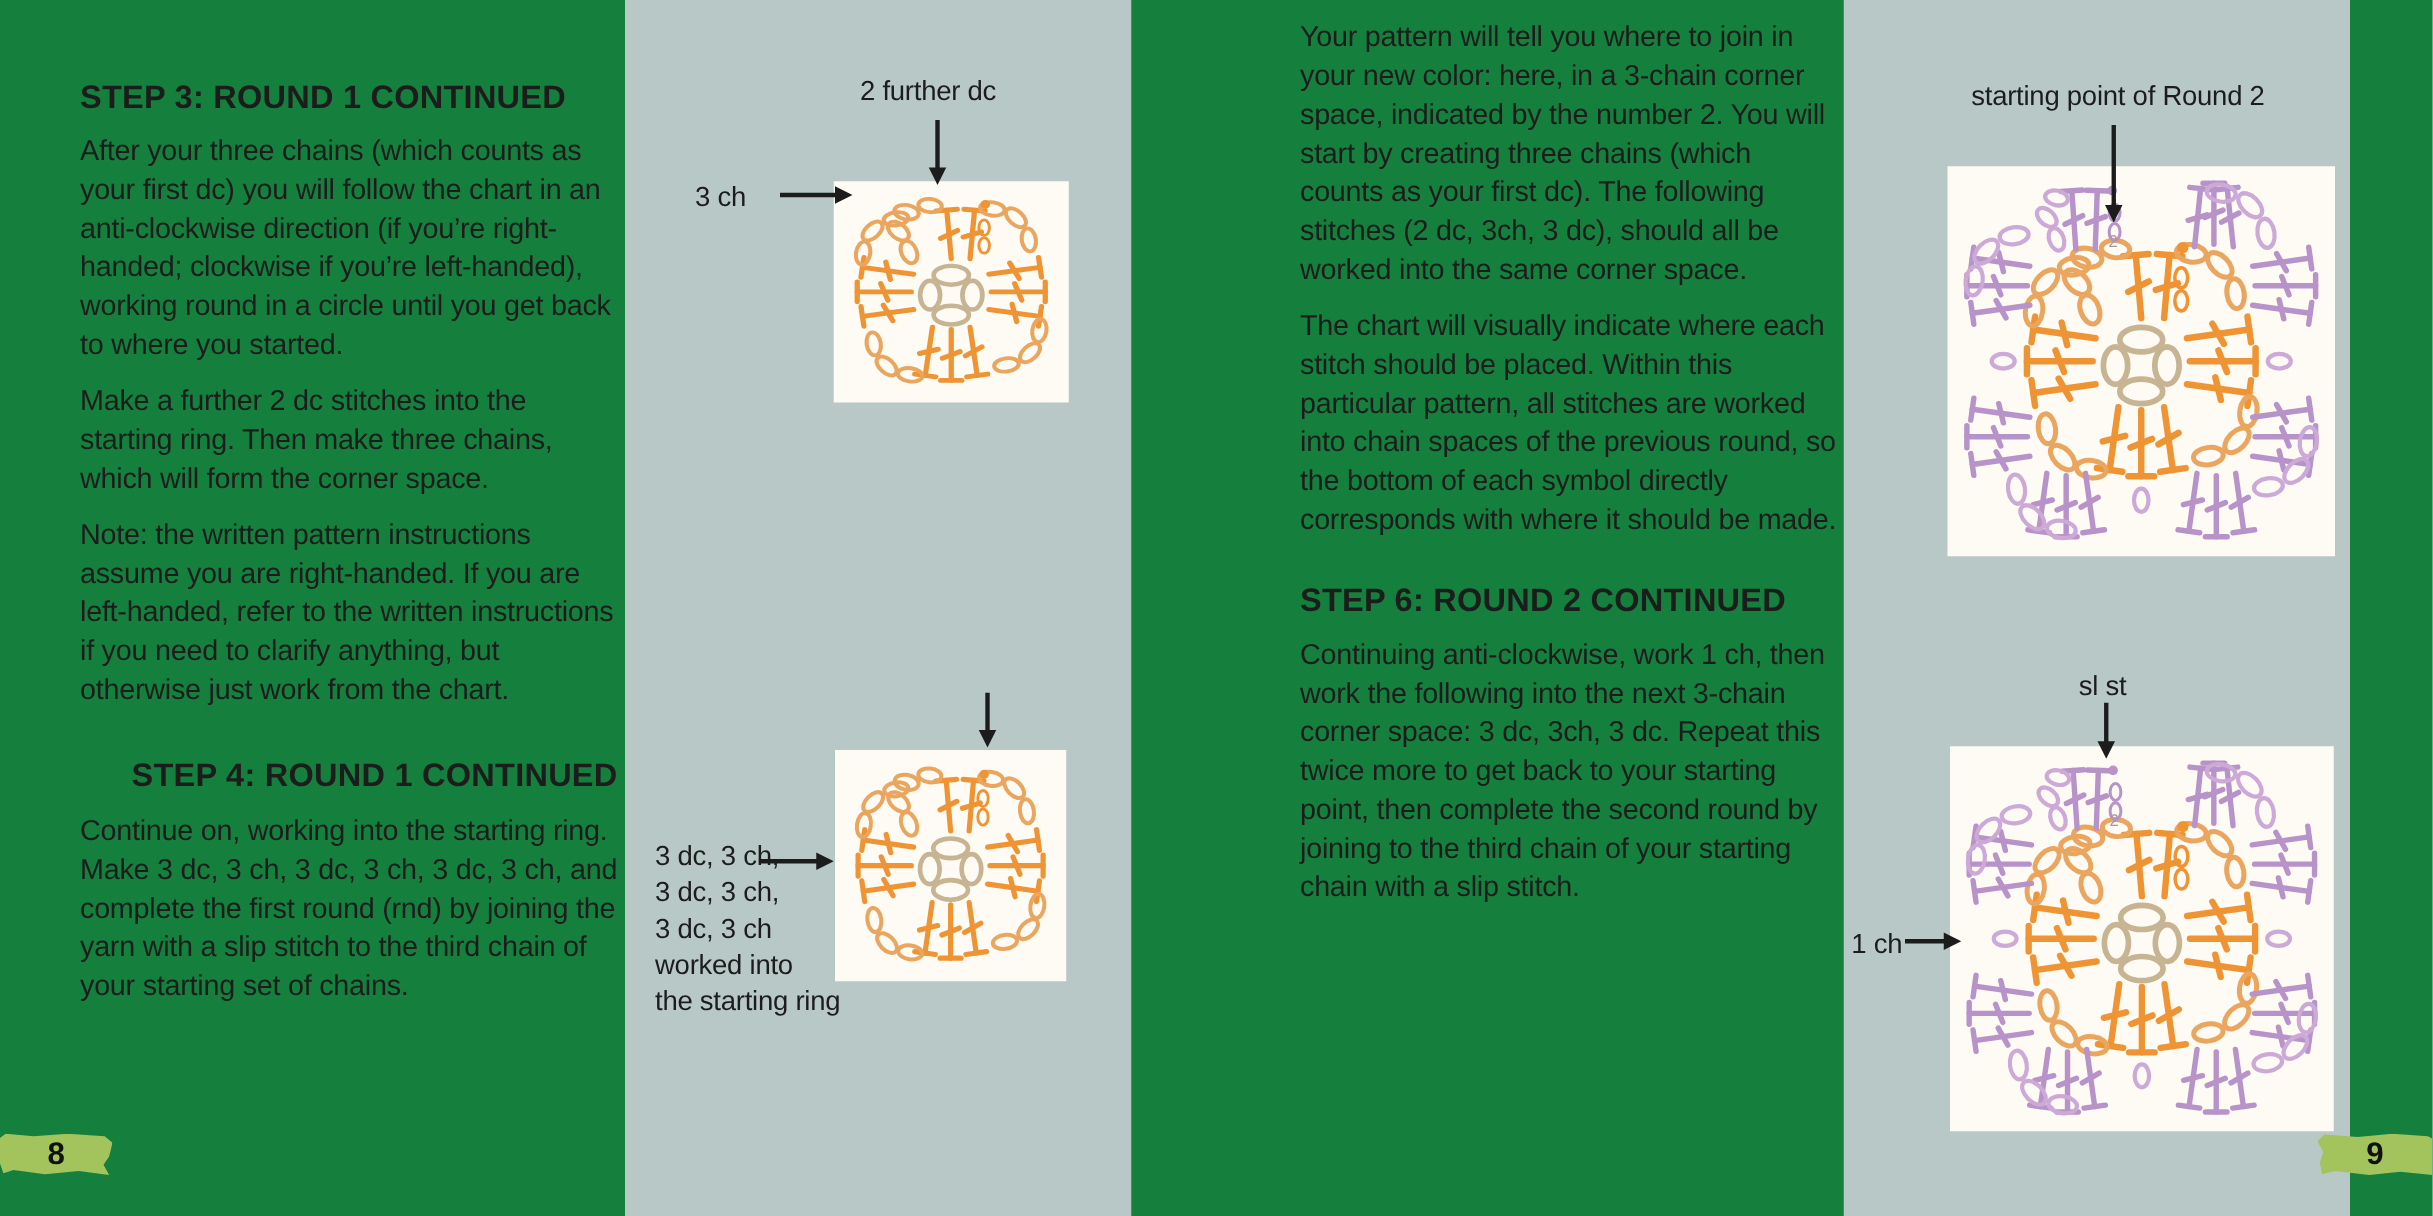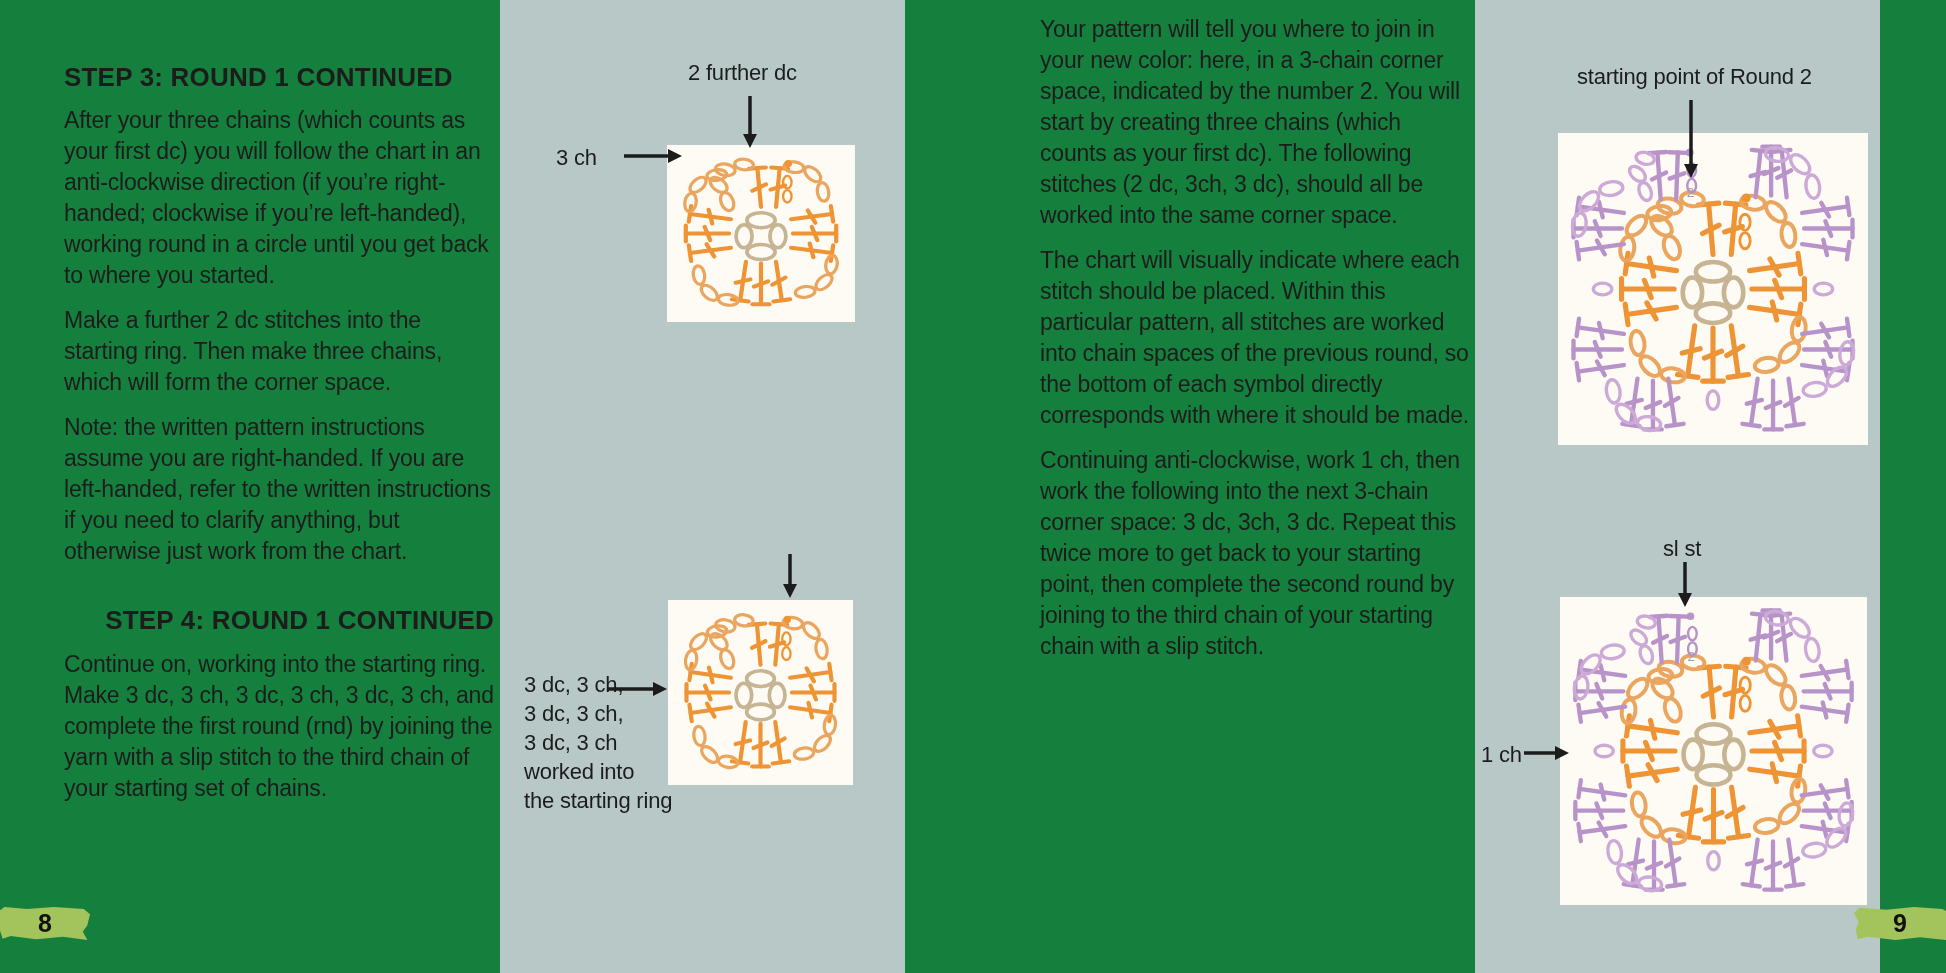--- a/index.html
+++ b/index.html
@@ -66,20 +66,21 @@
     <p class="body">After your three chains (which counts as your first dc) you will follow the chart in an anti-clockwise direction (if you’re right-handed; clockwise if you’re left-handed), working round in a circle until you get back to where you started.</p>
     <p class="body">Make a further 2 dc stitches into the starting ring. Then make three chains, which will form the corner space.</p>
     <p class="body">Note: the written pattern instructions assume you are right-handed. If you are left-handed, refer to the written instructions if you need to clarify anything, but otherwise just work from the chart.</p>
     <h2 class="step second-l">STEP 4: ROUND 1 CONTINUED</h2>
     <p class="body">Continue on, working into the starting ring. Make 3 dc, 3 ch, 3 dc, 3 ch, 3 dc, 3 ch, and complete the first round (rnd) by joining the yarn with a slip stitch to the third chain of your starting set of chains.</p>
   </div>
 
   <div class="textcol" id="rtext">
     <p class="body">Your pattern will tell you where to join in your new color: here, in a 3-chain corner space, indicated by the number 2. You will start by creating three chains (which counts as your first dc). The following stitches (2 dc, 3ch, 3 dc), should all be worked into the same corner space.</p>
     <p class="body">The chart will visually indicate where each stitch should be placed. Within this particular pattern, all stitches are worked into chain spaces of the previous round, so the bottom of each symbol directly corresponds with where it should be made.</p>
+    <h2 class="step second-r">STEP 6: ROUND 2 CONTINUED</h2>
     <p class="body">Continuing anti-clockwise, work 1 ch, then work the following into the next 3-chain corner space: 3 dc, 3ch, 3 dc. Repeat this twice more to get back to your starting point, then complete the second round by joining to the third chain of your starting chain with a slip stitch.</p>
   </div>
 
   <div class="panel" id="chartA" style="left: 667px; top: 145px; width: 188px; height: 177px; background: rgb(253, 251, 244);">
       <svg viewBox="0 0 200 200" preserveAspectRatio="none">
         <g fill="none" stroke="#ee9434" stroke-width="4.5" stroke-linecap="round">
           <g transform="translate(84 132) rotate(188)">
             <line x1="0" y1="0" x2="0" y2="-44"></line>
             <line x1="-9" y1="-44" x2="9" y2="-44"></line>
             <line x1="-7.5" y1="-19" x2="7.5" y2="-25"></line>

